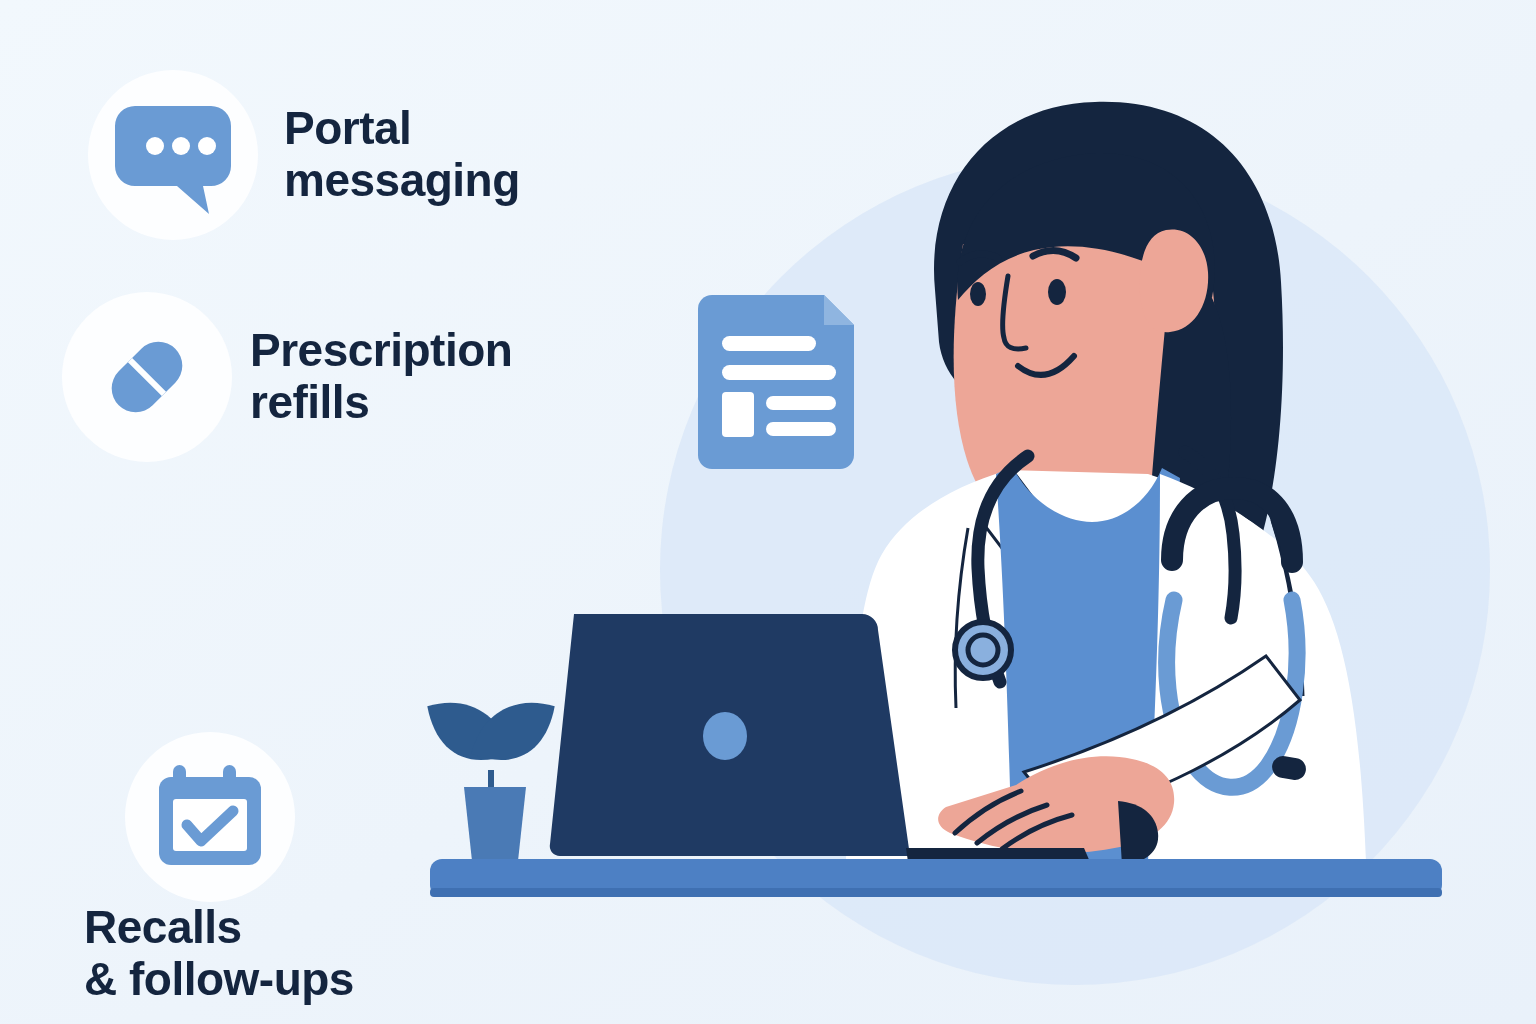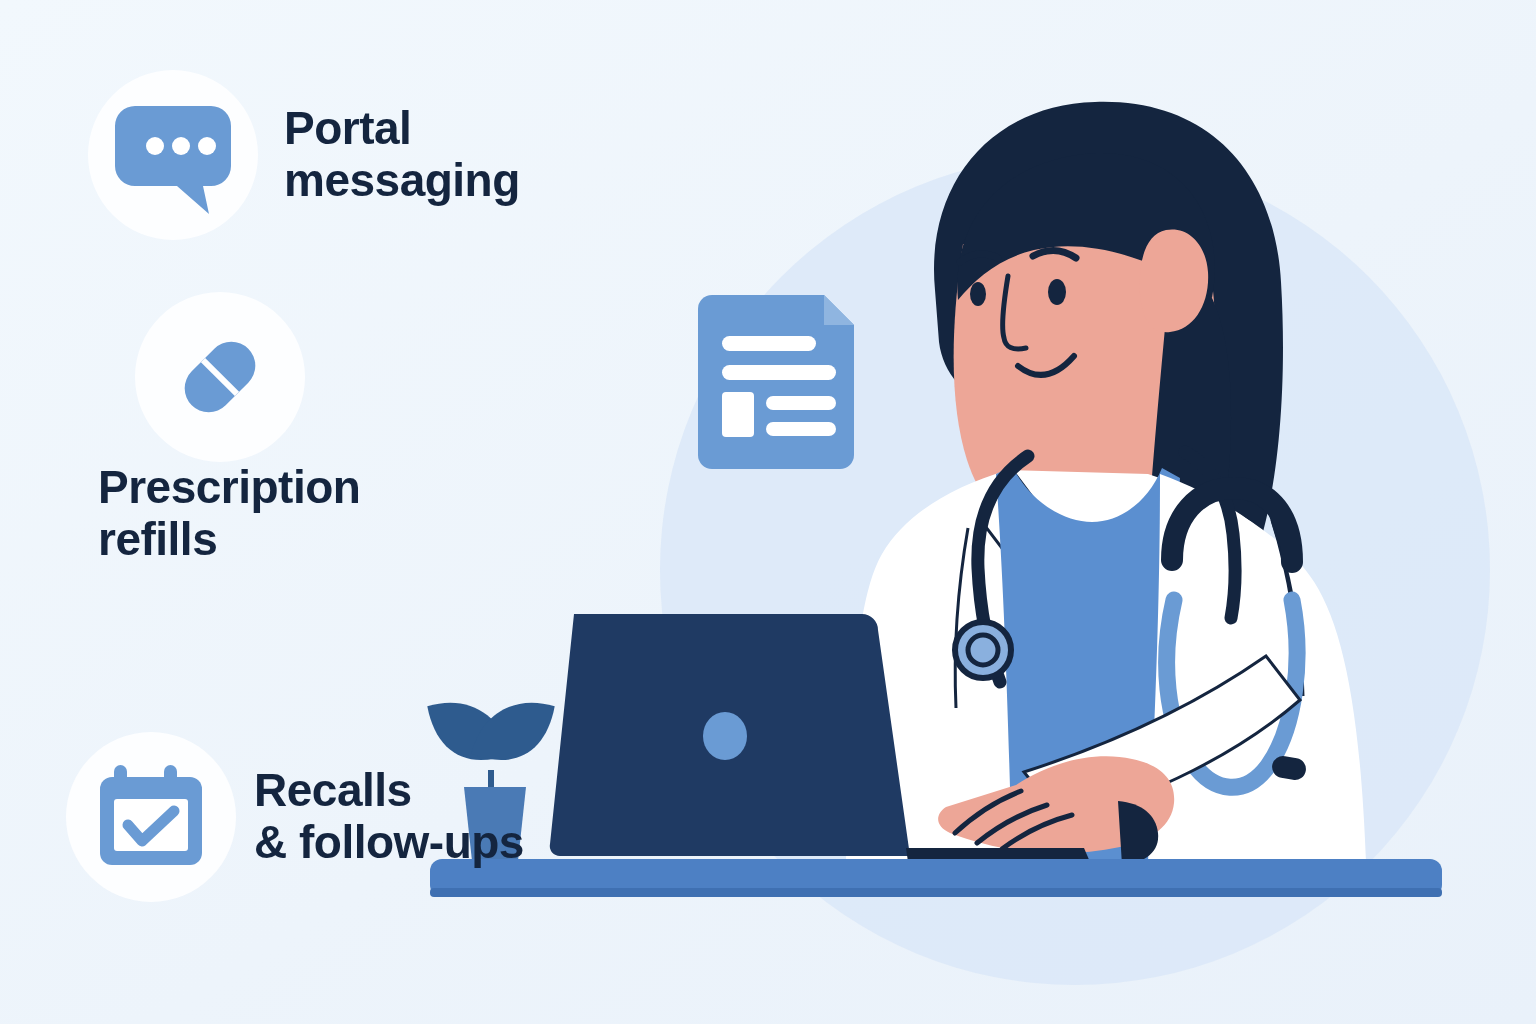--- a/index.html
+++ b/index.html
@@ -31,23 +31,23 @@
     margin: 0;
     padding: 17px;
     list-style: none;
   }
   .feature-item {
     position: absolute;
     display: flex;
     align-items: center;
   }
   .feature-item.i0 { left: 88px;  top: 70px;  }
-  .feature-item.i1 { left: 80px;  top: 292px; flex-direction: column; }
+  .feature-item.i1 { left: 62px;  top: 292px; }
   .feature-item.i2 { left: 140px; top: 512px; }
-  .feature-item.i3 { left: 66px;  top: 732px; }
+  .feature-item.i3 { left: 66px;  top: 732px; flex-direction: column; }
 
   .icon-badge {
     position: relative;
     width: 170px;
     height: 170px;
     flex: 0 0 170px;
     border-radius: 50%;
     background: #fdfeff;
     display: flex;
     align-items: center;

